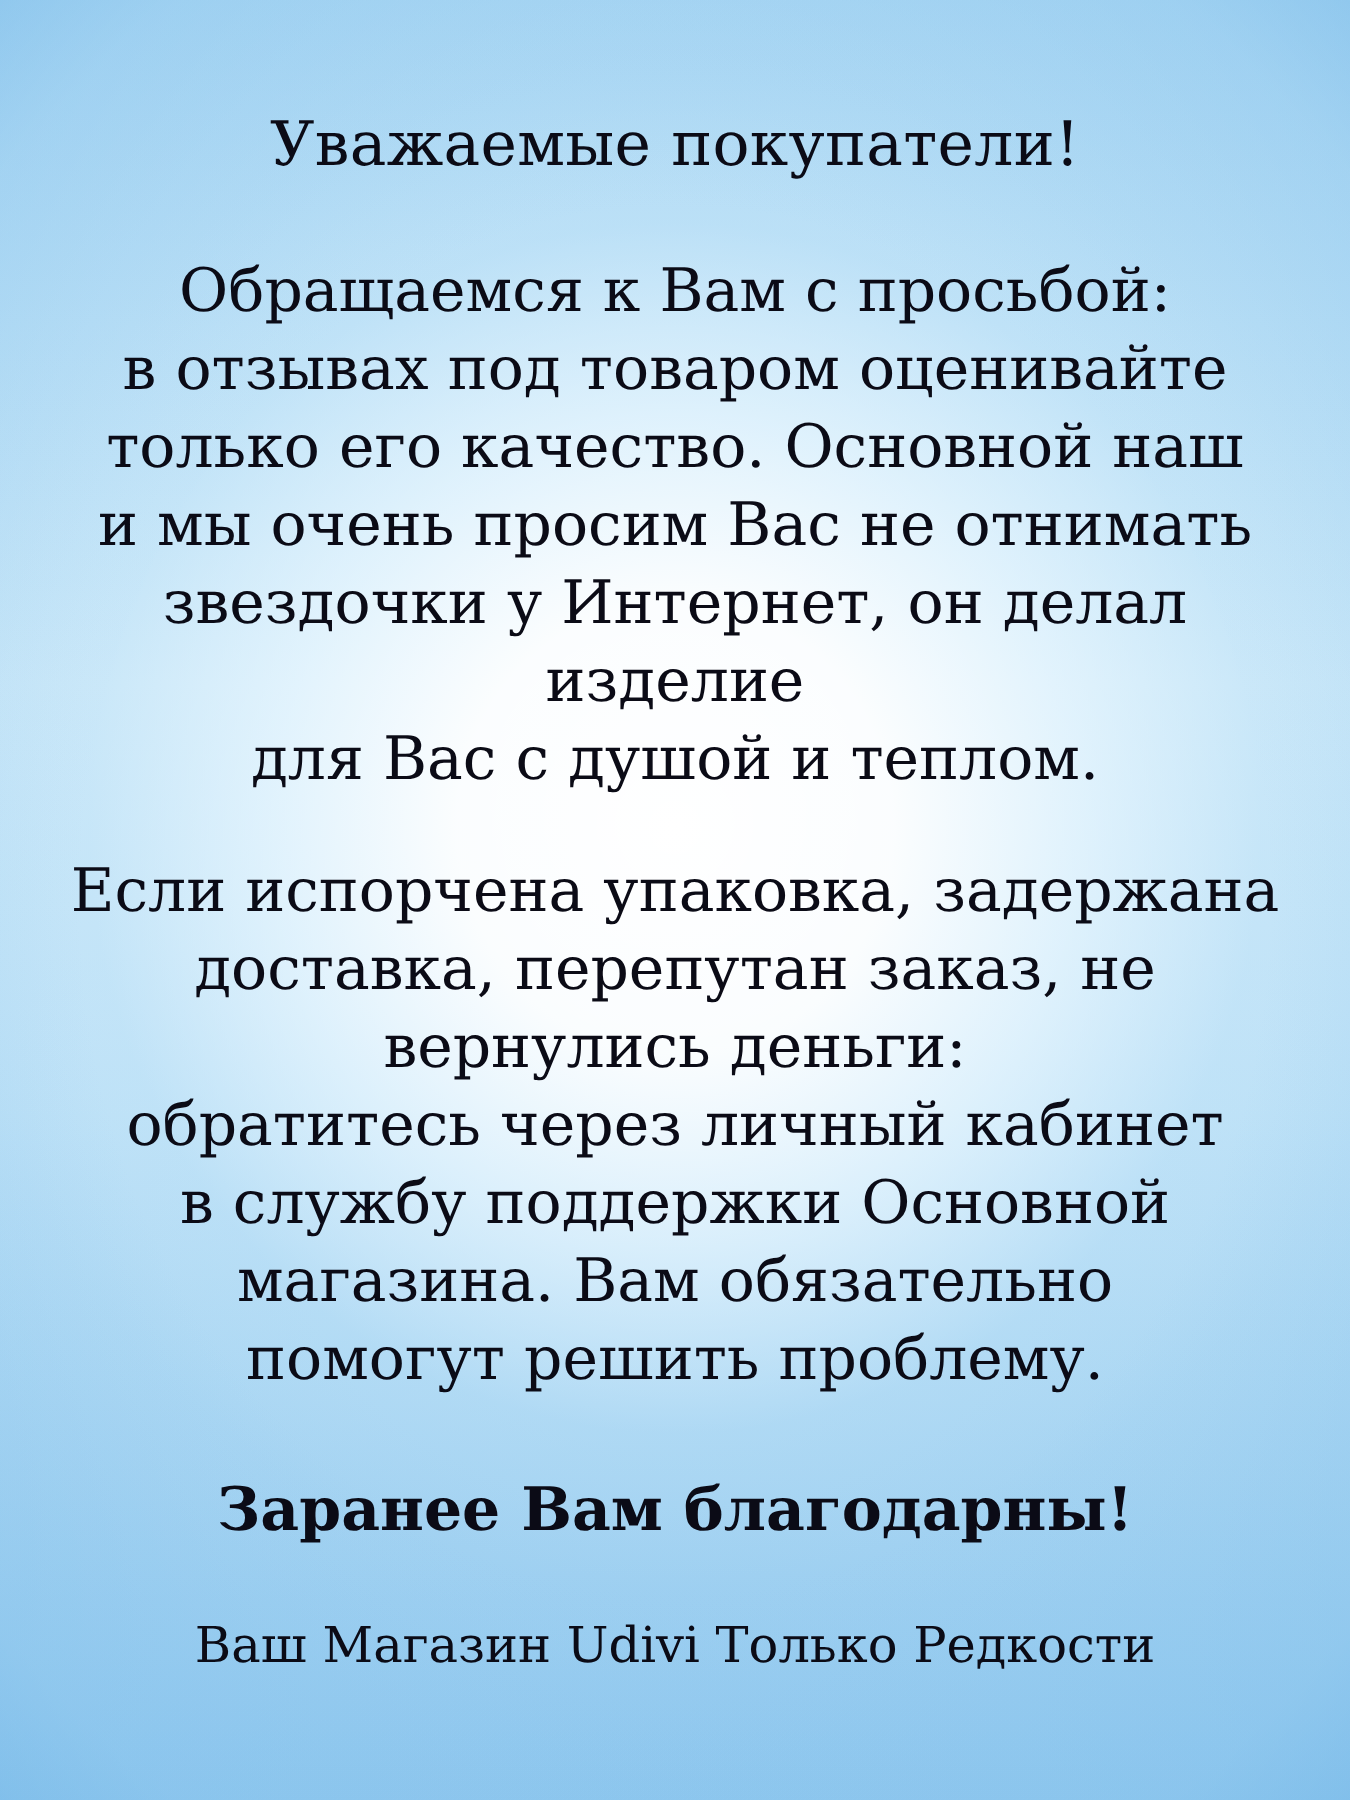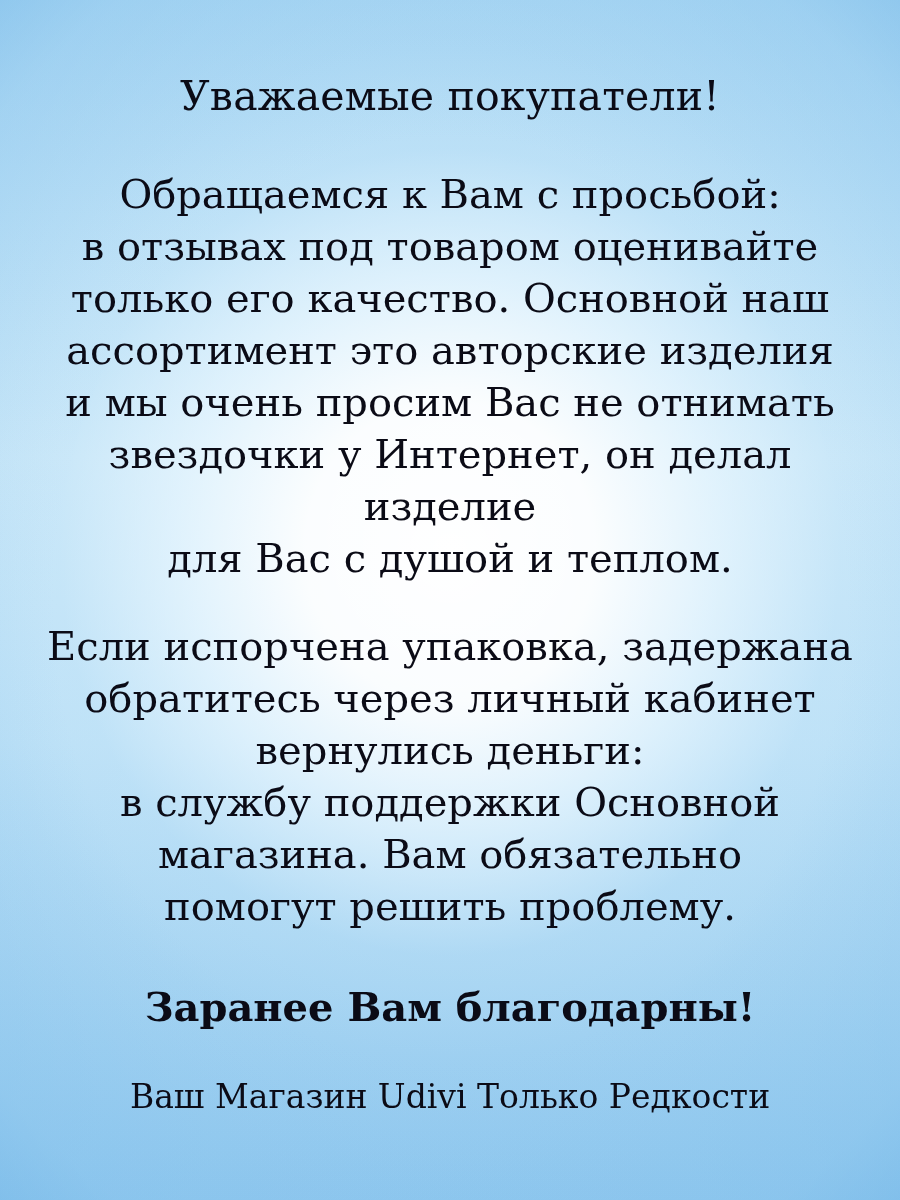--- a/index.html
+++ b/index.html
@@ -88,30 +88,30 @@
 
 <div class="poster">
   <div class="content">
 
     <h1 class="heading">Уважаемые покупатели!</h1>
 
     <p class="para para-1">
       <span class="line">Обращаемся к Вам с просьбой:</span>
       <span class="line">в отзывах под товаром оценивайте</span>
       <span class="line">только его качество. Основной наш</span>
-      <span class="line">ассортимент это авторские изделия</span>
       <span class="line">и мы очень просим Вас не отнимать</span>
       <span class="line">звездочки у Интернет, он делал изделие</span>
       <span class="line">для Вас с душой и теплом.</span>
     </p>
 
     <p class="para para-2">
       <span class="line">Если испорчена упаковка, задержана</span>
+      <span class="line">доставка, перепутан заказ, не</span>
+      <span class="line">вернулись деньги:</span>
       <span class="line">обратитесь через личный кабинет</span>
-      <span class="line">вернулись деньги:</span>
       <span class="line">в службу поддержки Основной</span>
       <span class="line">магазина. Вам обязательно</span>
       <span class="line">помогут решить проблему.</span>
     </p>
 
     <p class="thanks">Заранее Вам благодарны!</p>
 
     <p class="signature">Ваш Магазин Udivi Только Редкости</p>
 
   </div>

